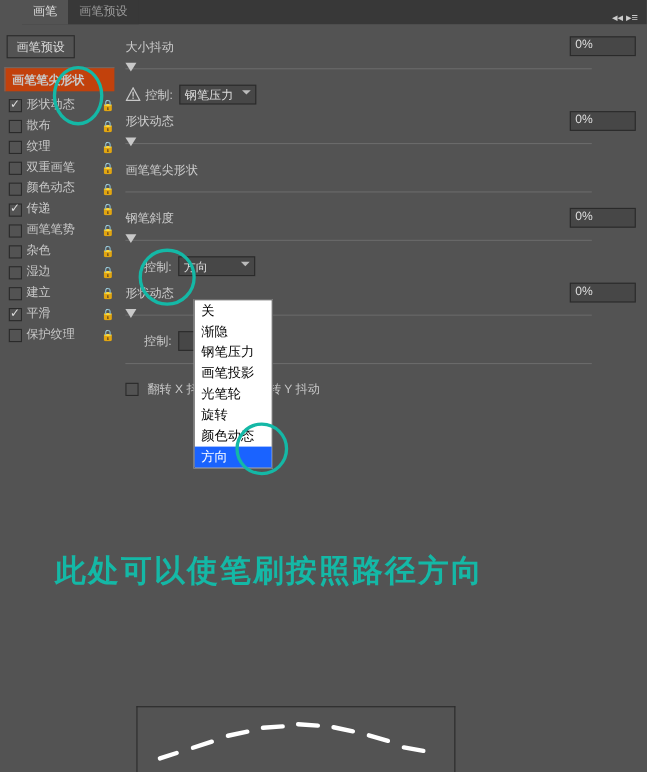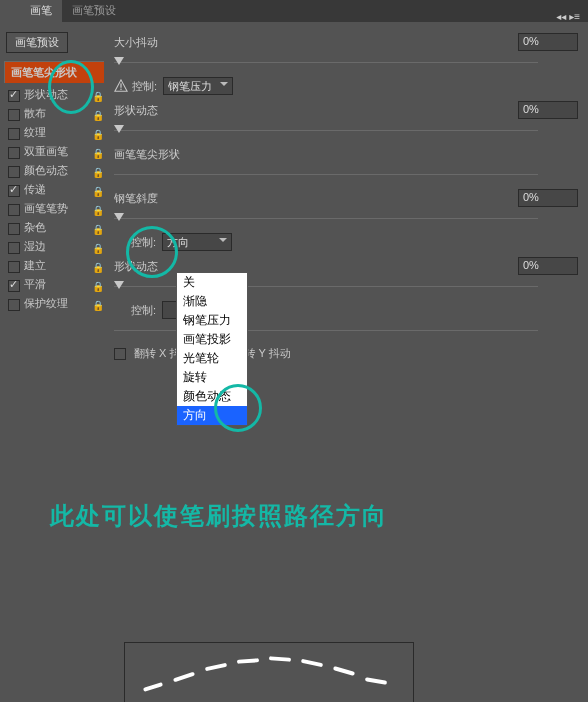--- a/index.html
+++ b/index.html
@@ -34,21 +34,21 @@
   .chips-row { display:flex; align-items:center; gap:4px; margin-top:8px; }
   
   .popup { position:absolute; left:176px; top:272px; width:72px; background:#fff; border:1px solid #555; z-index:10; }
   .popup .opt { padding:1px 6px; color:#000; font-size:12px; }
   .popup .opt.sel-opt { background:#1a63ff; color:#fff; }
   
   .circle { position:absolute; border:3px solid #14b8a6; border-radius:50%; pointer-events:none; z-index:20; }
   .c1 { left:48px; top:60px; width:46px; height:54px; }
   .c2 { left:126px; top:226px; width:52px; height:52px; }
   .c3 { left:214px; top:384px; width:48px; height:48px; }
-  .note { position:absolute; left:50px; top:500px; font-size:24px; font-weight:bold; color:#14b8a6; letter-spacing:2px; }
+  .note { position:absolute; left:50px; top:500px; font-size:28px; font-weight:bold; color:#14b8a6; letter-spacing:2px; }
   
   .preview { position:absolute; left:124px; bottom:0; width:290px; height:60px; border:1px solid #2a2a2a; border-bottom:none; background:#535353; }
   .dash { position:absolute; background:#fff; height:4px; border-radius:2px; }
 </style>
 </head>
 <body>
 
 <div class="panel">
   <div class="tab-bar">
     <div class="tab active">画笔</div>

